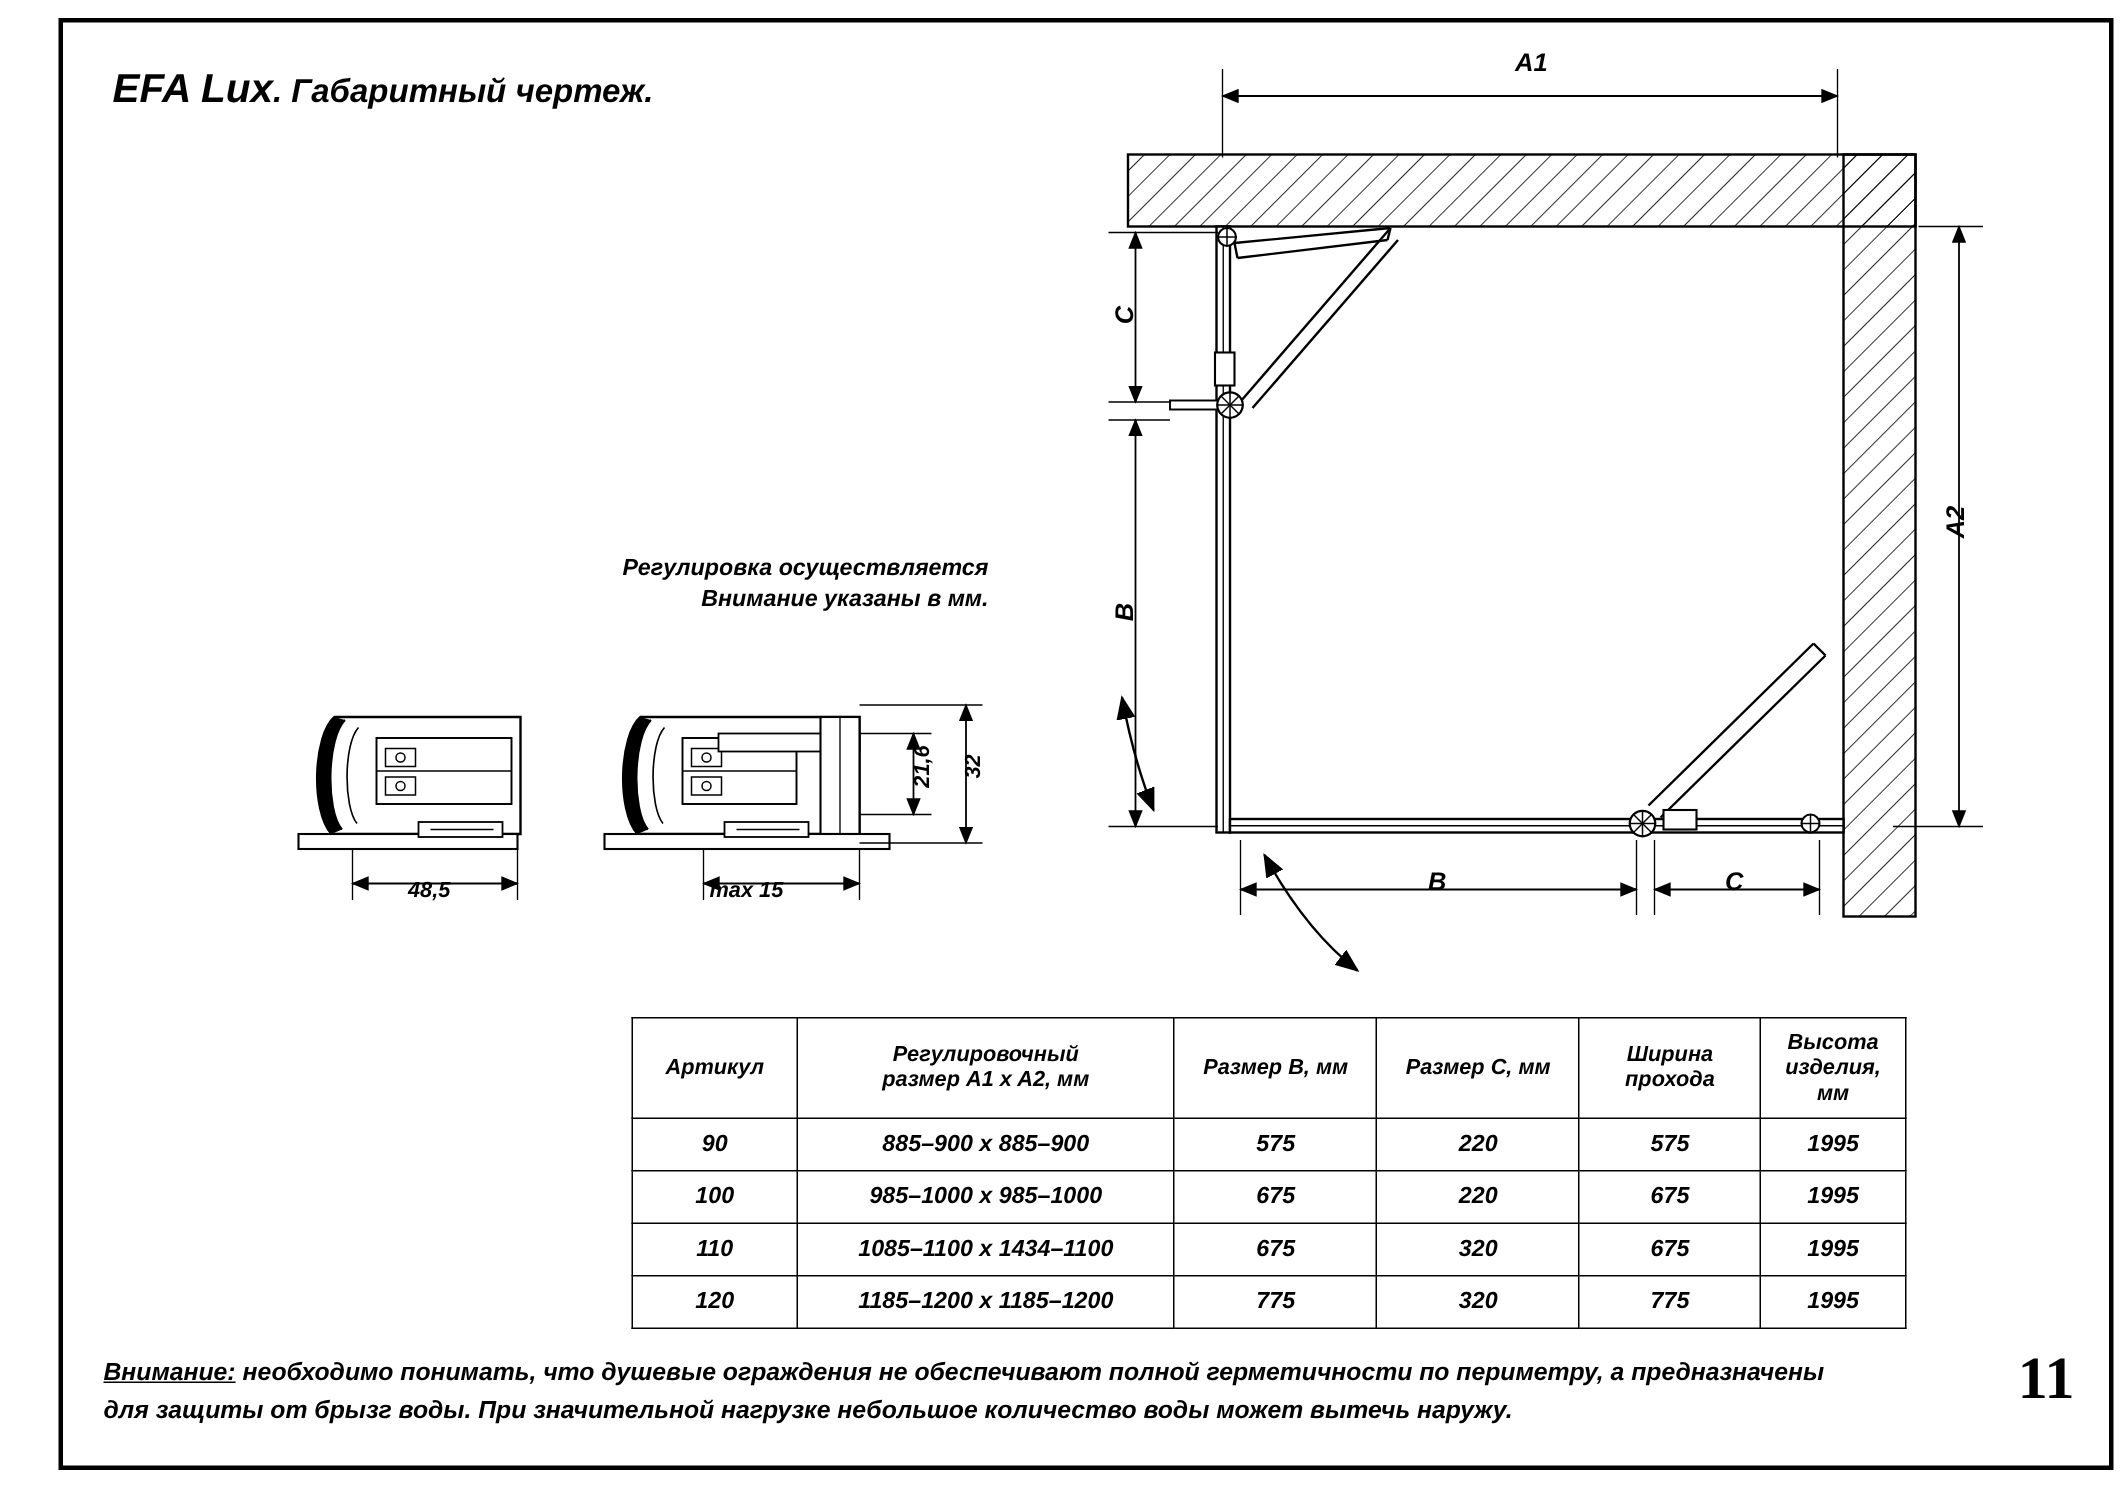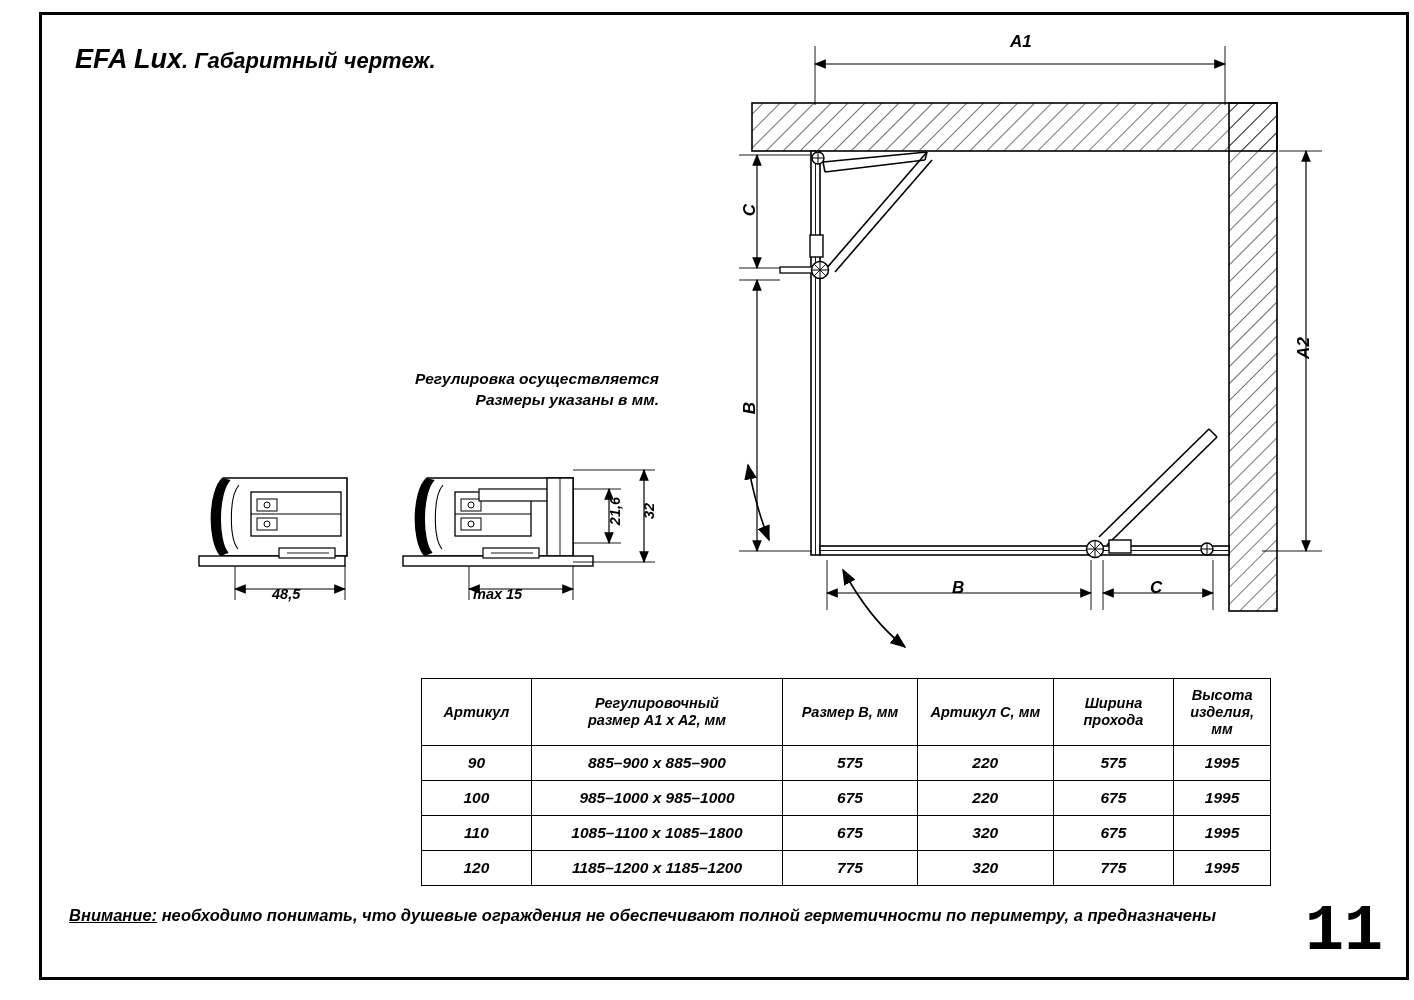--- a/index.html
+++ b/index.html
@@ -107,23 +107,23 @@
     font-weight: bold;
     font-size: 16.5px;
     line-height: 25px;
   }
   .warn u { text-decoration: underline; font-style: italic; }
 
   .pageno {
     position: absolute;
     right: 48px;
     top: 895px;
-    font-size: 65px;
-    font-weight: bold;
-    font-family: Liberation Mono, monospace;
+    font-size: 40px;
+    font-weight: bold;
+    font-family: Liberation Serif, serif;
   }
 
   .dimlabel {
     position: absolute;
     font-style: italic;
     font-weight: bold;
     font-size: 17px;
   }
   .dimlabel.small { font-size: 14.5px; }
   .rot90 { transform: rotate(-90deg); transform-origin: center center; }
@@ -134,21 +134,21 @@
 <div id="page">
 
   <div class="frame"></div>
 
   <div class="title">
     <span class="brand">EFA Lux</span><span class="sub">. Габаритный чертеж.</span>
   </div>
 
   <div class="note">
     <div>Регулировка осуществляется</div>
-    <div>Размеры указаны в мм.</div>
+    <div>Внимание указаны в мм.</div>
   </div>
 
   <svg class="layer" viewBox="0 0 1414 1000">
     <defs>
       <pattern id="hatch" width="12" height="12" patternTransform="rotate(45)" patternUnits="userSpaceOnUse">
         <line x1="0" y1="0" x2="0" y2="12" stroke="#000" stroke-width="1.1"></line>
       </pattern>
       <marker id="arrowEnd" markerWidth="10" markerHeight="8" refX="9" refY="4" orient="auto">
         <path d="M0,0 L10,4 L0,8 z" fill="#000"></path>
       </marker>
@@ -342,21 +342,21 @@
 
   <table class="tbl">
     <thead>
       <tr>
         <th class="c-art">Артикул</th>
         <th class="c-reg">
           <div>Регулировочный</div>
           <div>размер A1 x A2, мм</div>
         </th>
         <th class="c-b">Размер B, мм</th>
-        <th class="c-c">Артикул C, мм</th>
+        <th class="c-c">Размер C, мм</th>
         <th class="c-w">
           <div>Ширина</div>
           <div>прохода</div>
         </th>
         <th class="c-h">
           <div>Высота</div>
           <div>изделия,</div>
           <div>мм</div>
         </th>
       </tr>
@@ -373,36 +373,37 @@
       <tr>
         <td>100</td>
         <td>985–1000 x 985–1000</td>
         <td>675</td>
         <td>220</td>
         <td>675</td>
         <td>1995</td>
       </tr>
       <tr>
         <td>110</td>
-        <td>1085–1100 x 1085–1800</td>
+        <td>1085–1100 x 1434–1100</td>
         <td>675</td>
         <td>320</td>
         <td>675</td>
         <td>1995</td>
       </tr>
       <tr>
         <td>120</td>
         <td>1185–1200 x 1185–1200</td>
         <td>775</td>
         <td>320</td>
         <td>775</td>
         <td>1995</td>
       </tr>
     </tbody>
   </table>
 
   <div class="warn">
     <u>Внимание:</u><span> необходимо понимать, что душевые ограждения не обеспечивают полной герметичности по периметру, а предназначены</span><br>
+    <span>для защиты от брызг воды. При значительной нагрузке небольшое количество воды может вытечь наружу.</span>
   </div>
 
   <div class="pageno">11</div>
 
 </div>
 
 </body></html>

